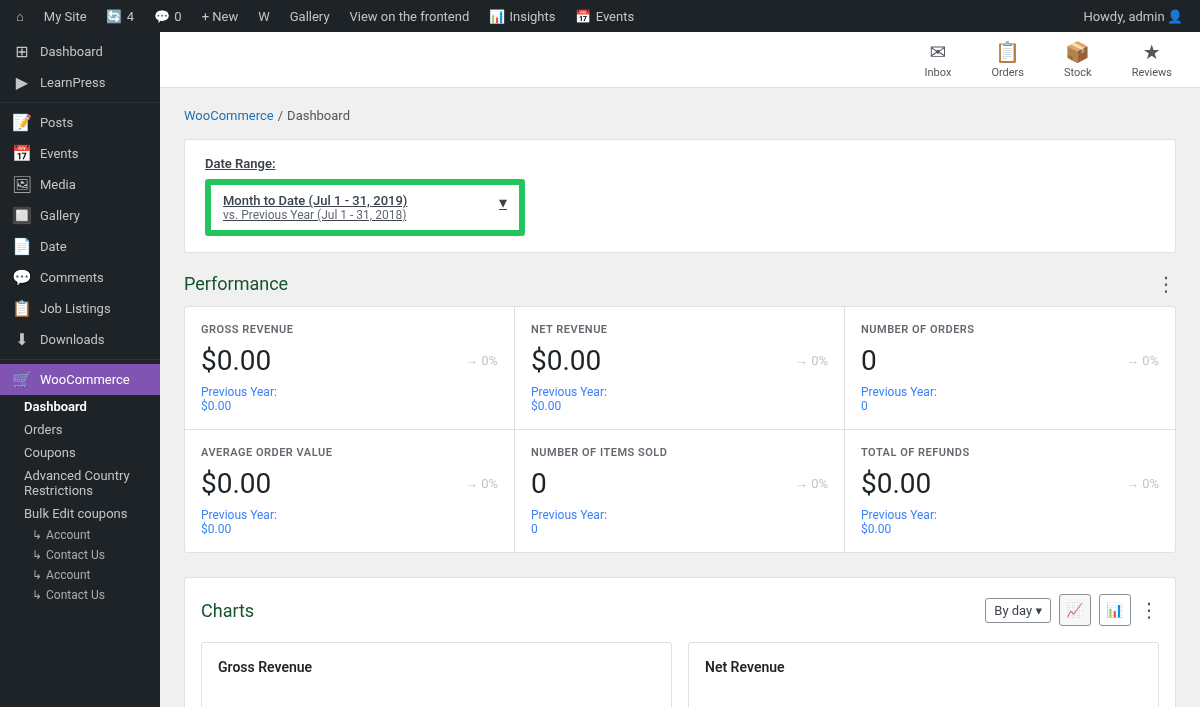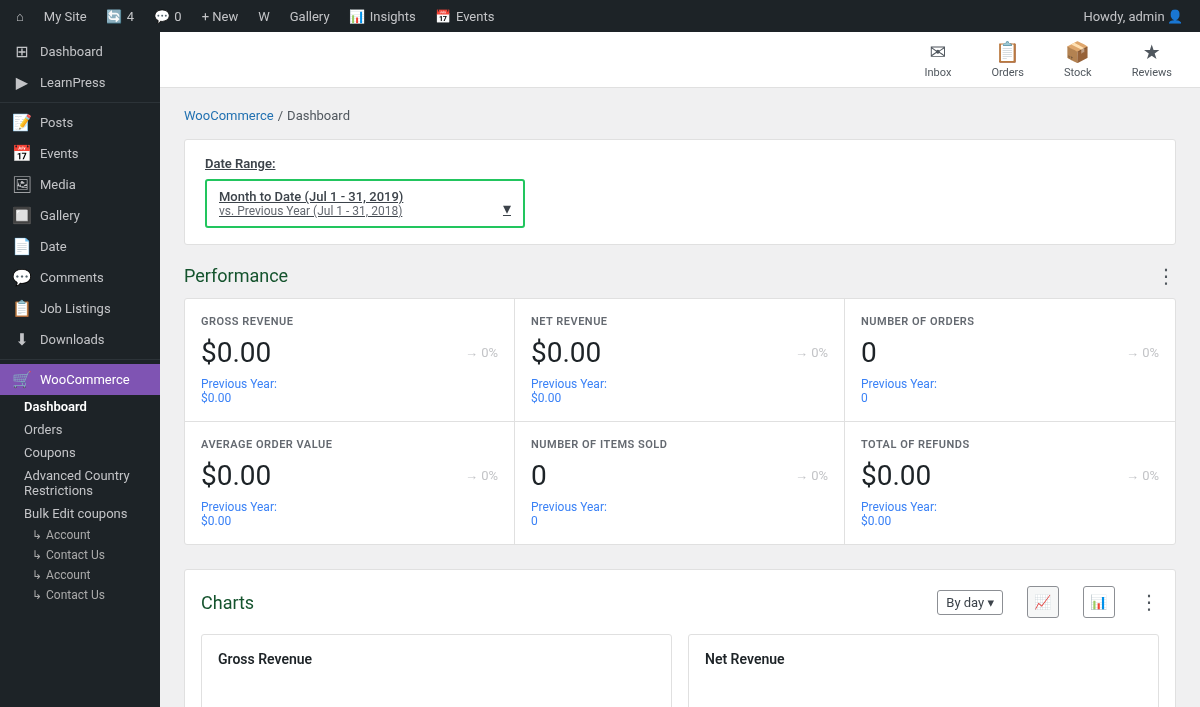--- a/index.html
+++ b/index.html
@@ -138,23 +138,23 @@
       text-decoration: underline;
     }
     .date-range-label {
       font-size: 13px;
       color: #3c434a;
       margin-bottom: 8px;
       font-weight: 600;
     }
     .date-range-select {
       display: flex;
-      align-items: flex-end;
+      align-items: flex-start;
       justify-content: space-between;
-      border: 2px solid #22c55e;
+      border: 6px solid #22c55e;
       border-radius: 3px;
       padding: 8px 12px;
       background: #fff;
       cursor: pointer;
       width: 320px;
     }
     .date-range-main { font-size: 13px; font-weight: 500; }
     .date-range-sub { font-size: 12px; color: #646970; }
     .chevron-down { font-size: 16px; color: #3c434a; }
 
@@ -227,21 +227,21 @@
     }
     .charts-header {
       display: flex;
       align-items: center;
       justify-content: space-between;
       margin-bottom: 16px;
     }
     .charts-controls {
       display: flex;
       align-items: center;
-      gap: 24px;
+      gap: 8px;
     }
     .by-day-select {
       border: 1px solid #8c8f94;
       border-radius: 3px;
       padding: 4px 8px;
       font-size: 13px;
       cursor: pointer;
       background: #fff;
       color: #3c434a;
     }
@@ -303,20 +303,23 @@
     💬 <span>0</span>
   </div>
   <div class="adminbar-item">
     <span>+ New</span>
   </div>
   <div class="adminbar-item">
     <span>W</span>
   </div>
   <div class="adminbar-item">
     <span>Gallery</span>
+  </div>
+  <div class="adminbar-item">
+    <span>View on the frontend</span>
   </div>
   <div class="adminbar-item">
     📊 <span>Insights</span>
   </div>
   <div class="adminbar-item">
     📅 <span>Events</span>
   </div>
   <div class="adminbar-separator"></div>
   <div class="adminbar-howdy">
     <span>Howdy, admin</span> 👤

